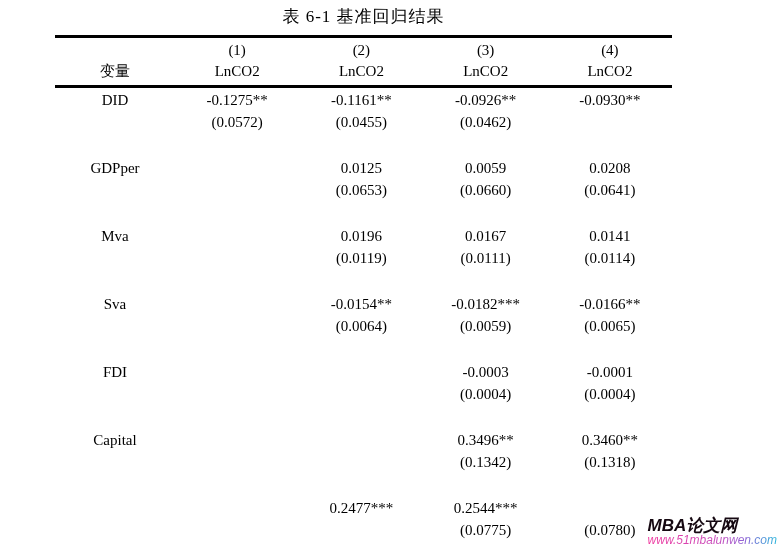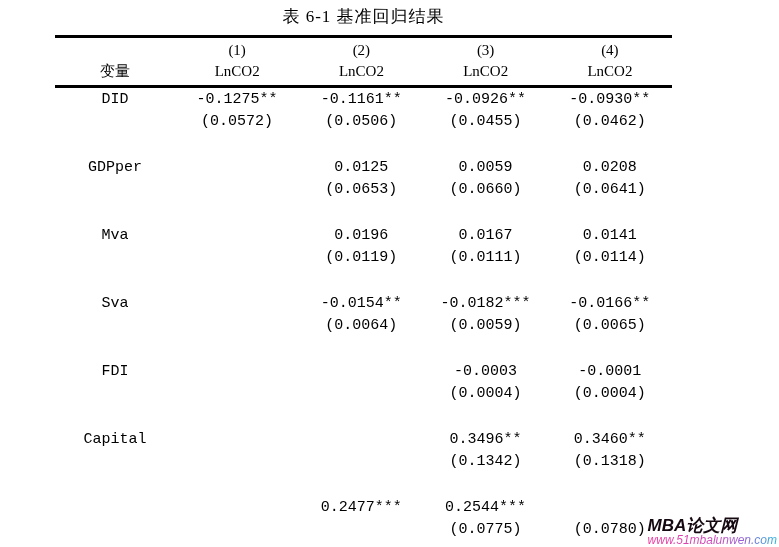--- a/index.html
+++ b/index.html
@@ -40,21 +40,21 @@
     display: grid;
     grid-template-columns: 120px 1fr 1fr 1fr 1fr;
   }
   .thead .trow { line-height: 21px; }
   .thead { padding: 2px 0 3px 0; }
   .cell {
     text-align: center;
     font-size: 15px;
     white-space: nowrap;
   }
-  .tbody { padding-top: 1px; font-family: Liberation Mono, monospace; }
+  .tbody { padding-top: 1px; }
   .block { margin-bottom: 24px; }
   .block .trow { line-height: 22px; }
   .watermark {
     position: absolute;
     right: 2px;
     bottom: 0px;
     text-align: left;
     font-family: "Liberation Sans", "DejaVu Sans", sans-serif;
     font-style: italic;
   }
@@ -105,21 +105,20 @@
         <div class="trow">
           <div class="cell var">DID</div>
           <div class="cell">-0.1275**</div>
           <div class="cell">-0.1161**</div>
           <div class="cell">-0.0926**</div>
           <div class="cell">-0.0930**</div>
         </div>
         <div class="trow">
           <div class="cell var"></div>
           <div class="cell">(0.0572)</div>
-          <div class="cell">(0.0506)</div>
           <div class="cell">(0.0455)</div>
           <div class="cell">(0.0462)</div>
         </div>
       </div>
 
       <div class="block">
         <div class="trow">
           <div class="cell var">GDPper</div>
           <div class="cell"></div>
           <div class="cell">0.0125</div>

